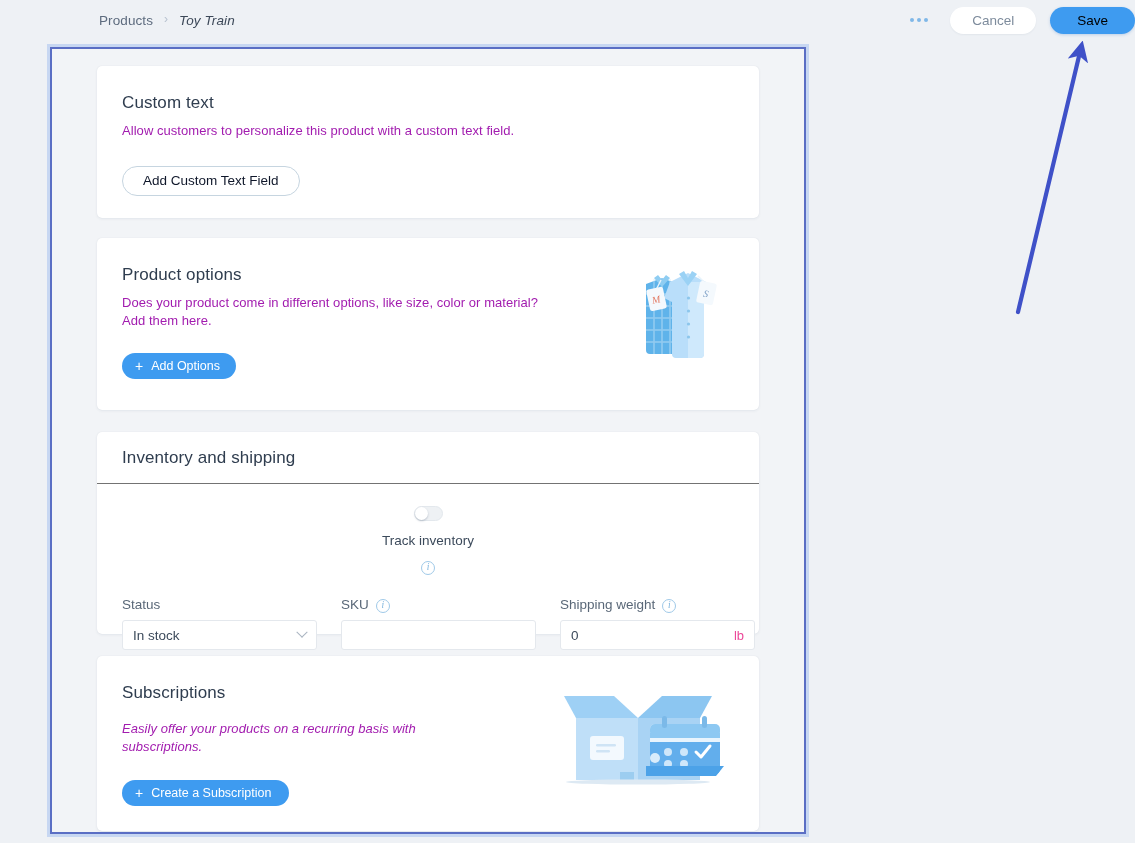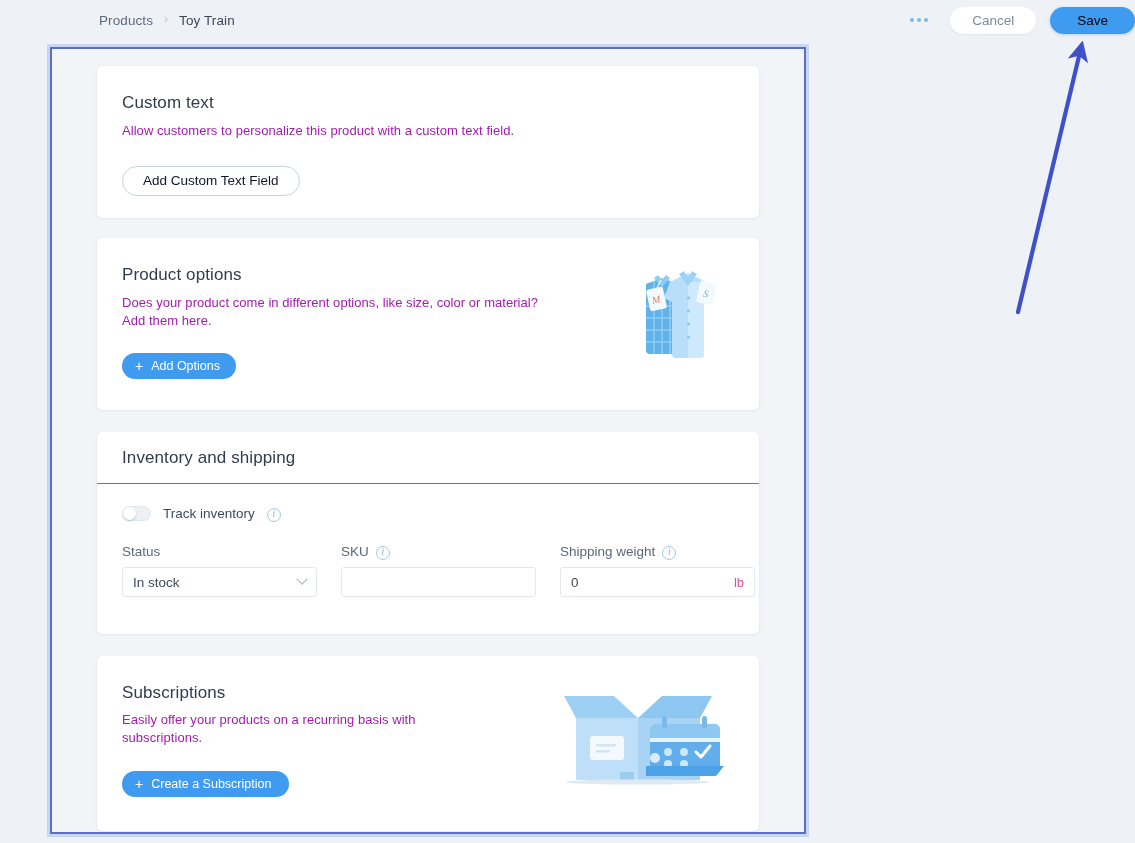--- a/index.html
+++ b/index.html
@@ -43,20 +43,21 @@
   .crumb-sep {
     font-size: 12px;
     color: #b8c2cf;
     line-height: 1;
     transform: translateY(-1px);
   }
   .crumb-current {
     font-size: 13.5px;
     color: #3c4858;
     letter-spacing: .1px;
+    font-style: italic;
   }
 
   .topbar-actions {
     margin-left: auto;
     display: flex;
     align-items: center;
     gap: 14px;
   }
 
   .kebab-btn {
@@ -203,20 +204,21 @@
     align-items: center;
     padding: 0 25px;
     border-bottom: 1px solid #737373;
   }
   .card-body { padding: 22px 25px 0 25px; }
 
   .toggle-row {
     display: flex;
     align-items: center;
     gap: 12px;
+    flex-direction: column;
   }
   .toggle {
     width: 29px; height: 15px;
     border-radius: 8px;
     background: #eef1f4;
     border: 1px solid #e3e8ed;
     position: relative;
     cursor: pointer;
     flex: none;
   }
@@ -287,21 +289,21 @@
     border-bottom: 1.4px solid #a9b4c1;
     transform: rotate(45deg) translate(-2px,-2px);
   }
 
   
   #card-subscriptions {
     margin-top: 22px;
     height: 175px;
     padding: 27px 25px;
   }
-  #card-subscriptions .card-desc { margin-top: 8px; max-width: 330px; }
+  #card-subscriptions .card-desc { margin-top: 17px; max-width: 330px; font-style: italic; }
   #card-subscriptions .btn-primary { margin-top: 24px; padding: 0 18px 0 13px; }
 
   
   #annotation-arrow {
     position: absolute;
     left: 995px;
     top: 30px;
     width: 110px;
     height: 300px;
     pointer-events: none;

